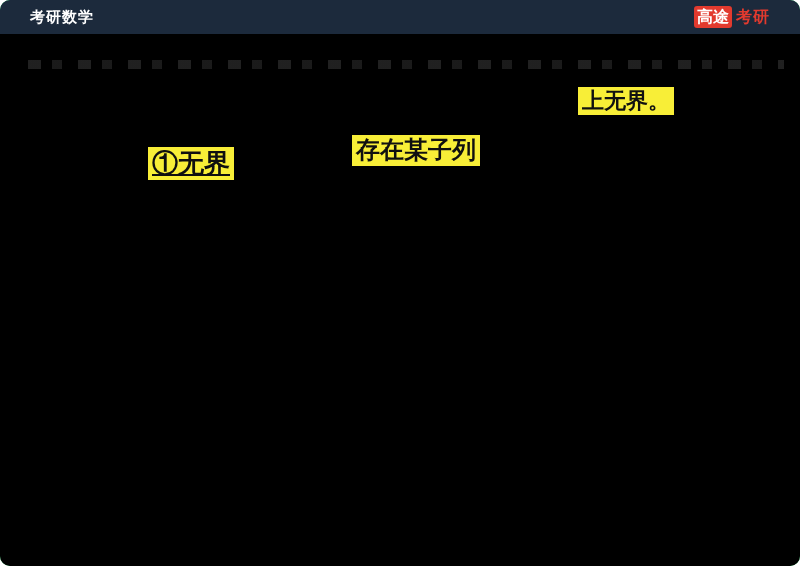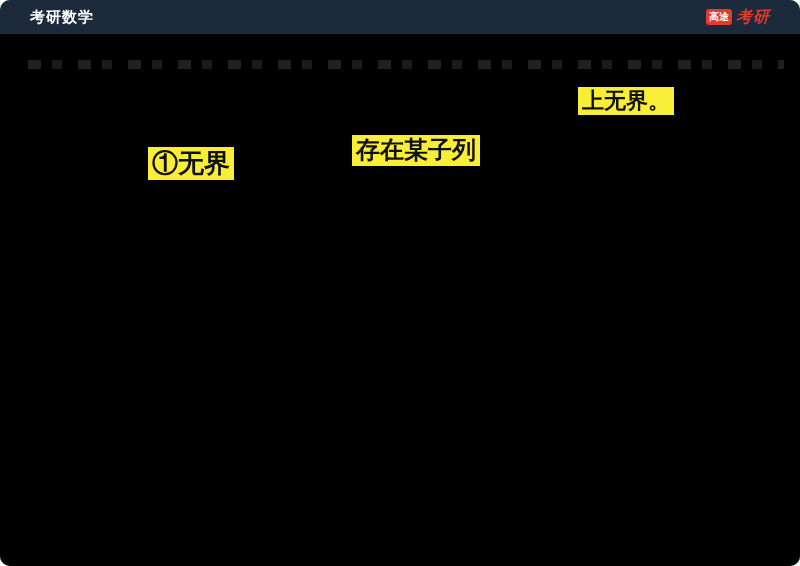--- a/index.html
+++ b/index.html
@@ -37,32 +37,31 @@
     letter-spacing: 1px;
   }
   .brand {
     display: flex;
     align-items: center;
     gap: 4px;
   }
   .brand .badge {
     background: #e23a2e;
     color: #ffffff;
-    font-size: 10px;
+    font-size: 16px;
     font-weight: bold;
     line-height: 1;
     padding: 3px 3px;
     border-radius: 3px;
   }
   .brand .wordmark {
     color: #e23a2e;
     font-size: 16px;
     font-weight: bold;
     letter-spacing: 1px;
-    font-style: italic;
   }
   
   .board {
     position: absolute;
     top: 34px; left: 0; right: 0; bottom: 0;
     background: #000000;
   }
   .dash-row {
     position: absolute;
     top: 26px;
@@ -90,20 +89,21 @@
   }
   .hl-1 {
     left: 578px;
     top: 53px;
     font-size: 22px;
   }
   .hl-2 {
     left: 148px;
     top: 113px;
     font-size: 26px;
+    text-decoration: underline;
   }
   .hl-3 {
     left: 352px;
     top: 101px;
     font-size: 24px;
   }
 </style>
 </head>
 <body>
 

